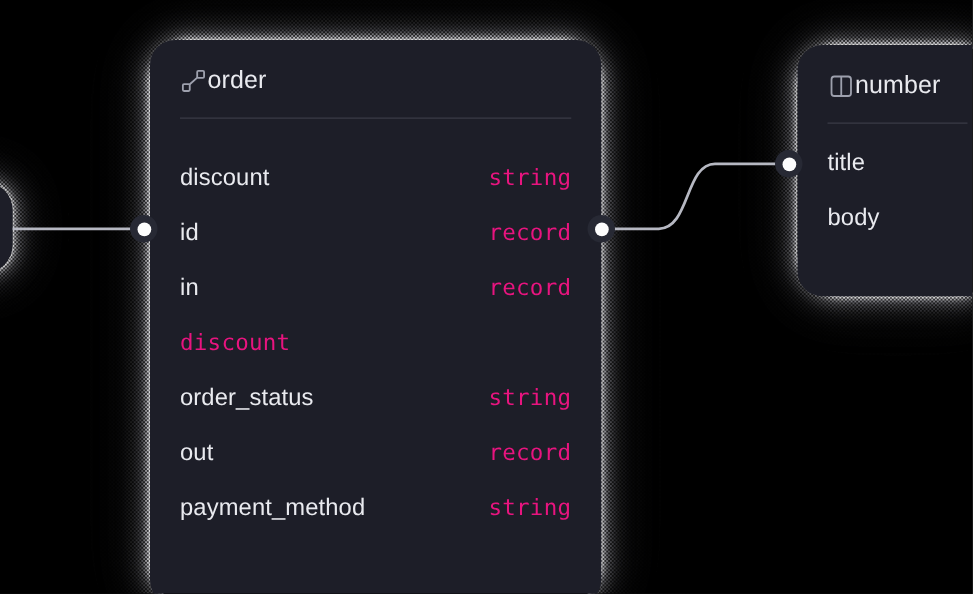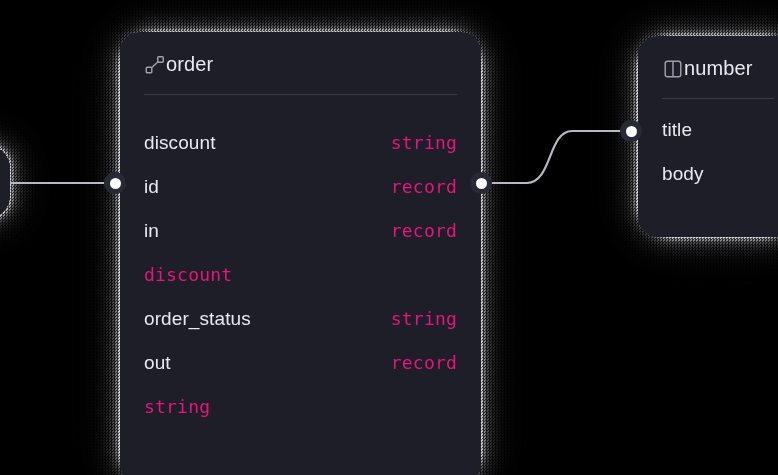--- a/index.html
+++ b/index.html
@@ -197,20 +197,21 @@
       </div>
       <div class="row">
         <span class="field-name">order_status</span>
         <span class="field-type">string</span>
       </div>
       <div class="row">
         <span class="field-name">out</span>
         <span class="field-type">record</span>
       </div>
       <div class="row">
+        <span class="field-name">payment_method</span>
         <span class="field-type">string</span>
       </div>
     </div>
   </div>
 
   <div class="card" style="left:638px; top:36px; width:160px; height:201px;">
 
     <div class="card-header">
       <svg class="hdr-icon" viewBox="0 0 24 24">
         <rect x="3.5" y="3.5" width="17" height="17" rx="2.5" fill="none" stroke="#9da0ad" stroke-width="1.6"></rect>

